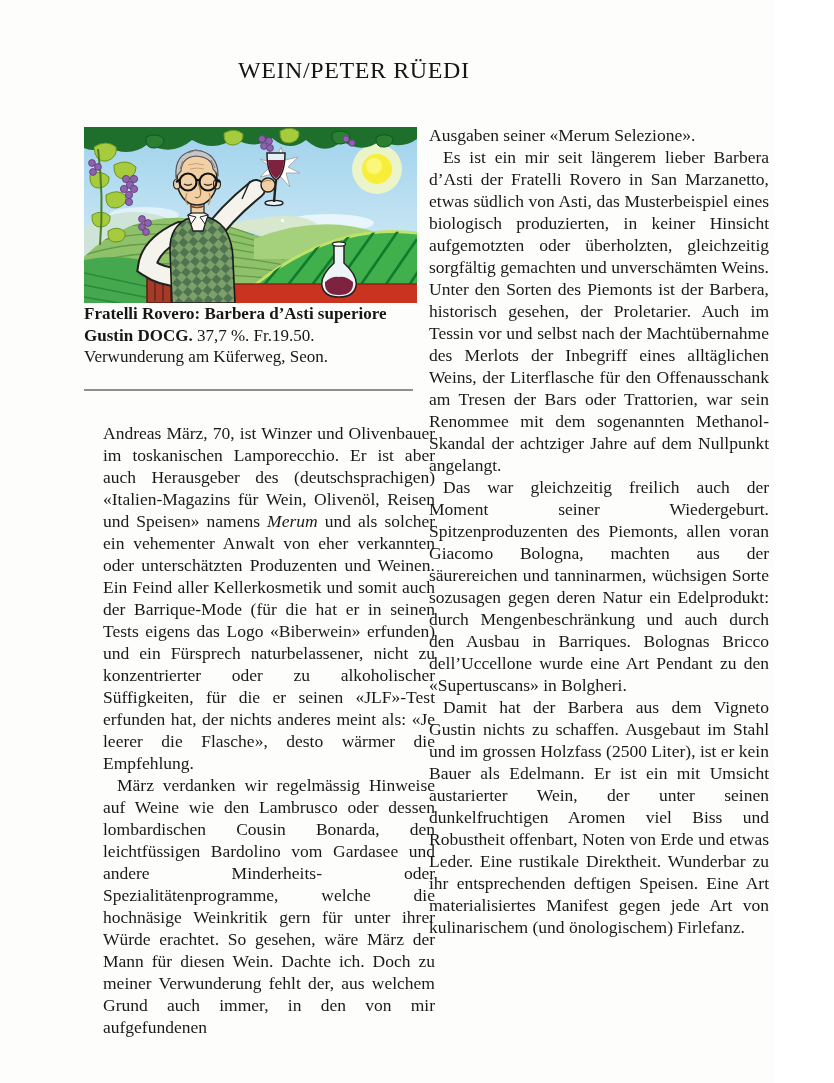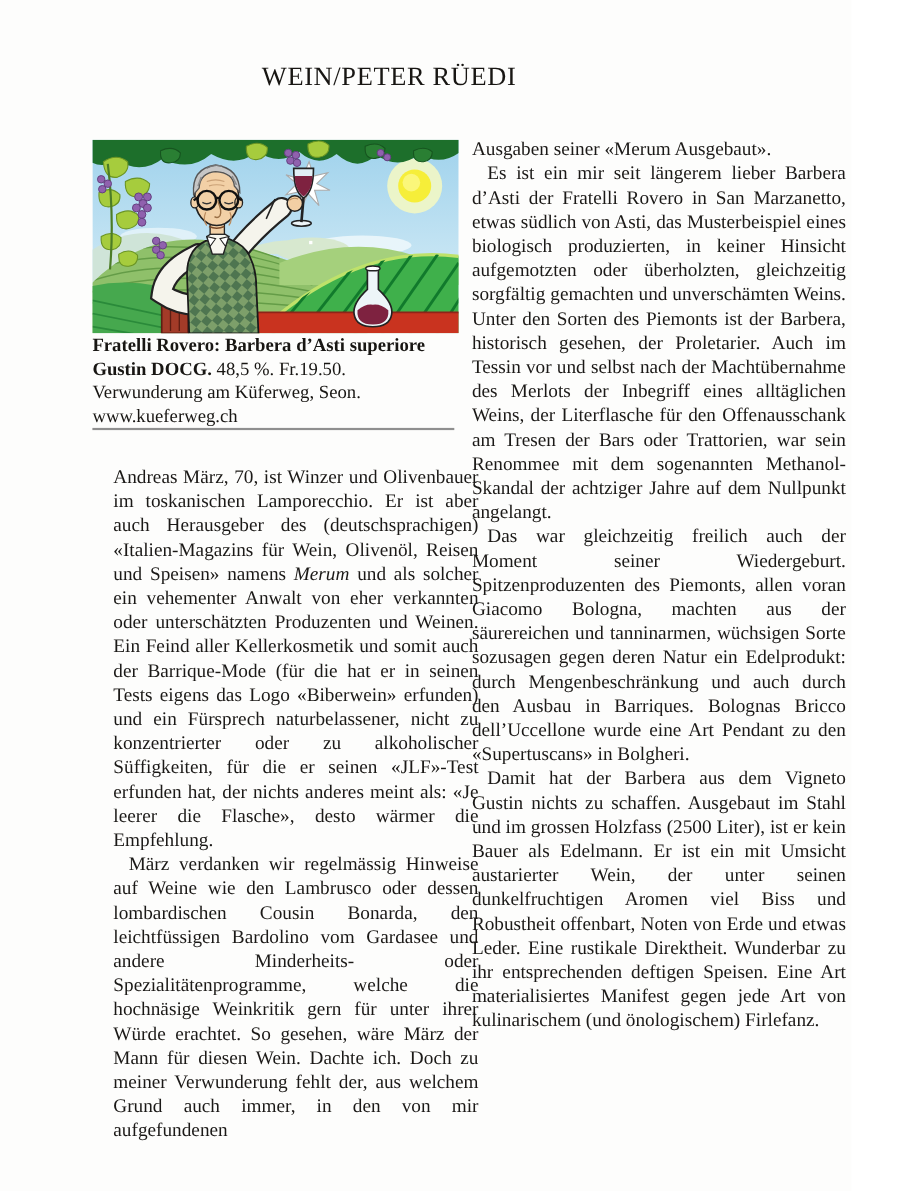--- a/index.html
+++ b/index.html
@@ -226,32 +226,31 @@
           <circle cx="185" cy="14" r="3.4"></circle>
           <circle cx="180" cy="19" r="3.4"></circle>
           <circle cx="186" cy="21" r="3.4"></circle>
         <circle cx="262" cy="12" r="3.2"></circle>
           <circle cx="268" cy="16" r="3.2"></circle>
       </g>
     </svg>
   </figure>
 
   <div class="caption">
-    <p><b>Fratelli Rovero: Barbera d’Asti superiore Gustin DOCG.</b> <span>48,5 %. Fr.19.50.</span></p>
+    <p><b>Fratelli Rovero: Barbera d’Asti superiore Gustin DOCG.</b> <span>37,7 %. Fr.19.50.</span></p>
     <p>Verwunderung am Küferweg, Seon.</p>
-    <p>www.kueferweg.ch</p>
   </div>
 
   <div class="rule"></div>
 
   <div class="col col-left" lang="de">
     <p class="para">Andreas März, 70, ist Winzer und Olivenbauer im toskanischen Lamporecchio. Er ist aber auch Herausgeber des (deutschsprachigen) «Italien-Magazins für Wein, Olivenöl, Reisen und Speisen» namens <i>Merum</i> und als solcher ein vehementer Anwalt von eher verkannten oder unterschätzten Produzenten und Weinen. Ein Feind aller Kellerkosmetik und somit auch der Barrique-Mode (für die hat er in seinen Tests eigens das Logo «Biberwein» erfunden) und ein Fürsprech naturbelassener, nicht zu konzentrierter oder zu alkoholischer Süffigkeiten, für die er seinen «JLF»-Test erfunden hat, der nichts anderes meint als: «Je leerer die Flasche», desto wärmer die Empfehlung.</p>
     <p class="para indent">März verdanken wir regelmässig Hinweise auf Weine wie den Lambrusco oder dessen lombardischen Cousin Bonarda, den leichtfüssigen Bardolino vom Gardasee und andere Minderheits- oder Spezialitätenprogramme, welche die hochnäsige Weinkritik gern für unter ihrer Würde erachtet. So gesehen, wäre März der Mann für diesen Wein. Dachte ich. Doch zu meiner Verwunderung fehlt der, aus welchem Grund auch immer, in den von mir aufgefundenen</p>
   </div>
 
   <div class="col col-right" lang="de">
-    <p class="para">Ausgaben seiner «Merum Ausgebaut».</p>
+    <p class="para">Ausgaben seiner «Merum Selezione».</p>
     <p class="para indent">Es ist ein mir seit längerem lieber Barbera d’Asti der Fratelli Rovero in San Marzanetto, etwas südlich von Asti, das Musterbeispiel eines biologisch produzierten, in keiner Hinsicht aufgemotzten oder überholzten, gleichzeitig sorgfältig gemachten und unverschämten Weins. Unter den Sorten des Piemonts ist der Barbera, historisch gesehen, der Proletarier. Auch im Tessin vor und selbst nach der Machtübernahme des Merlots der Inbegriff eines alltäglichen Weins, der Literflasche für den Offenausschank am Tresen der Bars oder Trattorien, war sein Renommee mit dem sogenannten Methanol-Skandal der achtziger Jahre auf dem Nullpunkt angelangt.</p>
     <p class="para indent">Das war gleichzeitig freilich auch der Moment seiner Wiedergeburt. Spitzenproduzenten des Piemonts, allen voran Giacomo Bologna, machten aus der säurereichen und tanninarmen, wüchsigen Sorte sozusagen gegen deren Natur ein Edelprodukt: durch Mengenbeschränkung und auch durch den Ausbau in Barriques. Bolognas Bricco dell’Uccellone wurde eine Art Pendant zu den «Supertuscans» in Bolgheri.</p>
     <p class="para indent">Damit hat der Barbera aus dem Vigneto Gustin nichts zu schaffen. Ausgebaut im Stahl und im grossen Holzfass (2500 Liter), ist er kein Bauer als Edelmann. Er ist ein mit Umsicht austarierter Wein, der unter seinen dunkelfruchtigen Aromen viel Biss und Robustheit offenbart, Noten von Erde und etwas Leder. Eine rustikale Direktheit. Wunderbar zu ihr entsprechenden deftigen Speisen. Eine Art materialisiertes Manifest gegen jede Art von kulinarischem (und önologischem) Firlefanz.</p>
   </div>
 
 </div>
 
 </body></html>

